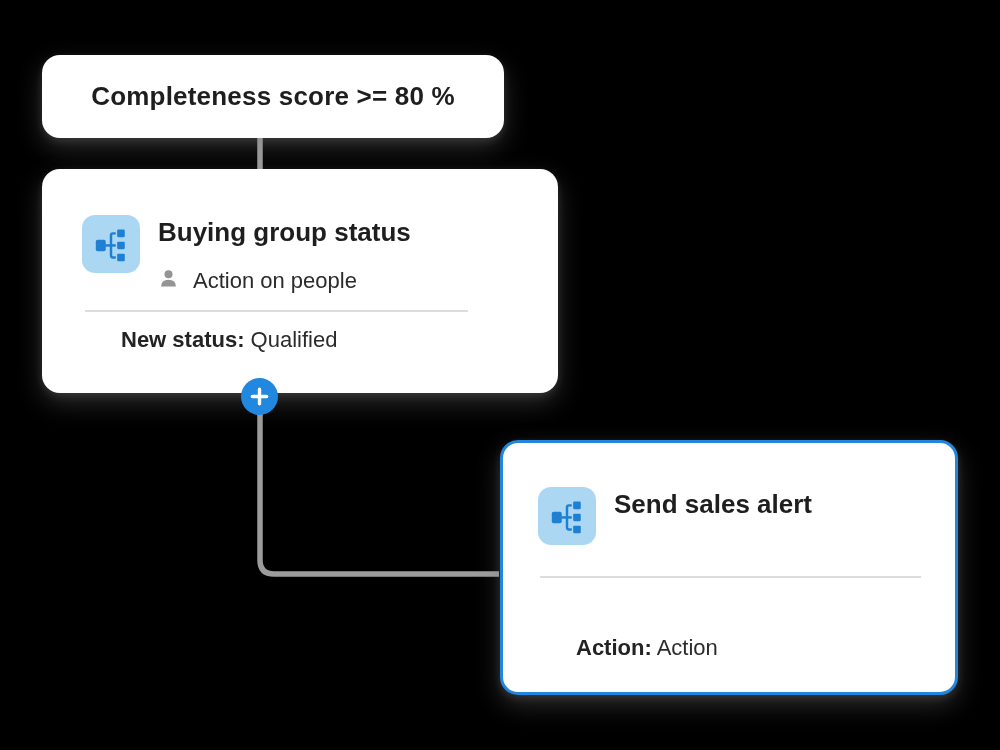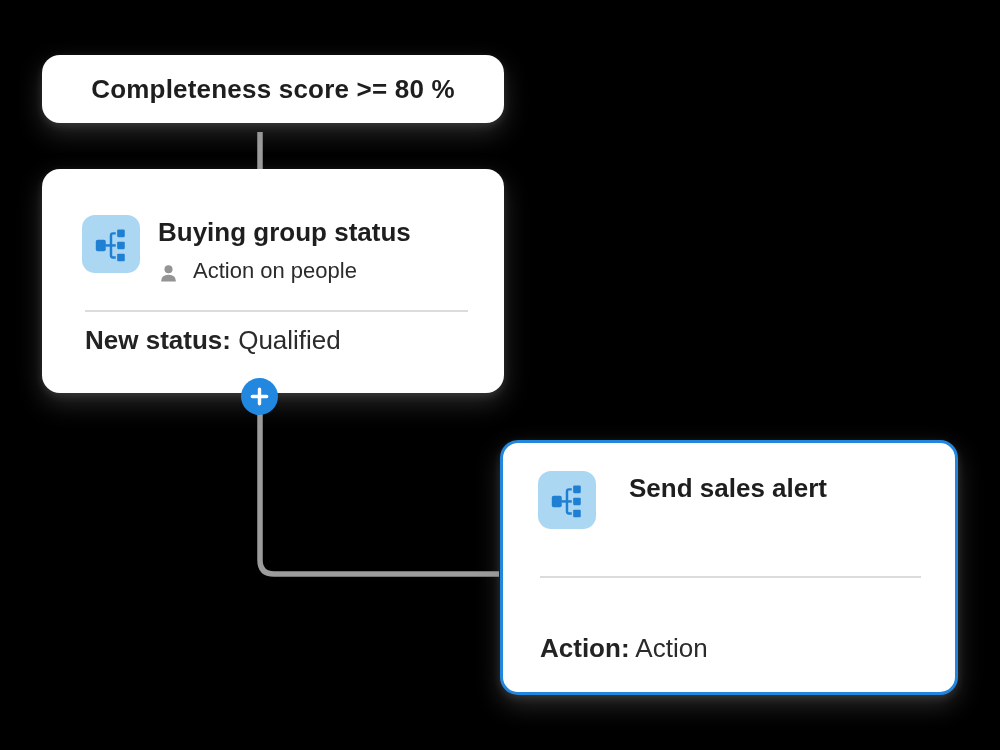--- a/index.html
+++ b/index.html
@@ -21,50 +21,51 @@
     position:relative;width:1000px;height:750px;overflow:hidden;
     background:var(--canvas-bg);
   }
   .connectors{position:absolute;left:0;top:0;width:1000px;height:750px;z-index:1;}
   .connectors path{fill:none;stroke:var(--connector);stroke-width:5.5;}
   .card{
     position:absolute;background:var(--card-bg);border-radius:18px;z-index:2;
     box-shadow:0 10px 26px rgba(135,135,135,0.32),0 3px 9px rgba(135,135,135,0.22);
   }
   .card-condition{
-    left:42px;top:55px;width:462px;height:68px;
+    left:42px;top:55px;width:462px;height:83px;
     display:flex;align-items:center;justify-content:center;
   }
   .condition-title{
     font-size:26px;font-weight:bold;color:var(--title-text);letter-spacing:0.2px;
   }
   .card-node{padding:0;}
-  .card-buying{left:42px;top:169px;width:462px;height:224px;}
+  .card-buying{left:42px;top:169px;width:516px;height:224px;}
   .card-alert{
     left:500px;top:440px;width:458px;height:255px;
     border:3px solid var(--selected-border);z-index:3;
   }
   .node-header{position:absolute;display:flex;align-items:flex-start;}
   .card-buying .node-header{left:40px;top:46px;}
-  .card-alert  .node-header{left:35px;top:28px;gap:15px;}
+  .card-alert  .node-header{left:35px;top:44px;}
   .node-icon{
     width:58px;height:58px;border-radius:13px;background:var(--icon-bg);
     display:flex;align-items:center;justify-content:center;flex:0 0 auto;
   }
   .node-heading{margin-left:18px;padding-top:1px;}
   .node-title{font-size:26px;font-weight:bold;color:var(--title-text);line-height:32px;}
-  .node-subtitle{display:flex;align-items:flex-end;margin-top:10px;}
+  .node-subtitle{display:flex;align-items:flex-start;margin-top:20px;}
   .node-subtitle .person{width:21px;height:21px;flex:0 0 auto;}
   .node-subtitle span{font-size:22px;color:var(--body-text);margin-left:14px;line-height:26px;}
   .node-divider{position:absolute;height:2px;background:var(--divider);}
   .card-buying .node-divider{left:43px;top:141px;width:383px;}
   .card-alert  .node-divider{left:37px;top:133px;width:381px;}
   .node-detail{
-    position:absolute;font-size:26px;color:var(--body-text);line-height:26px;
+    position:absolute;font-size:22px;color:var(--body-text);line-height:26px;
     white-space:nowrap;
+    margin-left:36px;
   }
   .node-detail .lbl{font-weight:bold;color:#232323;}
   .card-buying .detail-1{left:43px;top:158px;}
   .card-alert  .detail-1{left:37px;top:156px;}
   .card-alert  .detail-2{left:37px;top:192px;}
   .add-btn{
     position:absolute;left:241px;top:378px;width:37px;height:37px;border-radius:50%;
     background:var(--accent);border:none;z-index:4;cursor:pointer;
     display:flex;align-items:center;justify-content:center;padding:0;
   }

